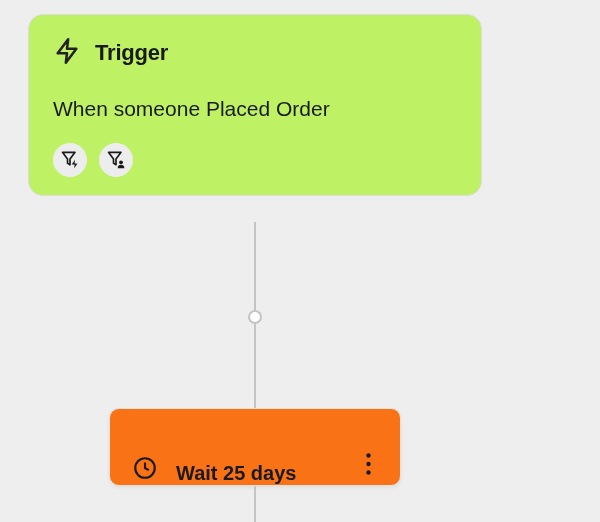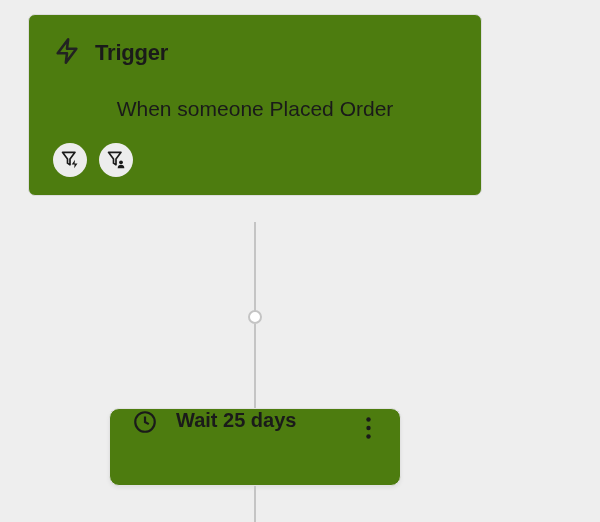--- a/index.html
+++ b/index.html
@@ -18,25 +18,24 @@
       width: 100%;
       height: 100%;
     }
 
     
     .trigger-card {
       position: absolute;
       top: 14px;
       left: 28px;
       width: 454px;
-      background: #4d7c0f;
+      background: #bef264;
       border: 1px solid #dcdcdc;
-      border-radius: 7px;
+      border-radius: 15px;
       padding: 22px 24px 18px 24px;
-      text-align: center;
     }
     .trigger-header {
       display: flex;
       align-items: center;
       gap: 14px;
       margin-bottom: 22px;
     }
     .trigger-header .icon-wrap svg {
       width: 28px;
       height: 28px;
@@ -115,26 +114,26 @@
       background: #c4c4c4;
     }
 
     
     .wait-card {
       position: absolute;
       top: 408px;
       left: 109px;
       width: 292px;
       height: 78px;
-      background: #4d7c0f;
+      background: #f97316;
       border: 1px solid #e2e2e2;
       border-radius: 10px;
       box-shadow: 0 2px 4px rgba(0,0,0,0.06);
       display: flex;
-      align-items: flex-start;
+      align-items: flex-end;
       padding: 0 18px 0 22px;
       cursor: pointer;
     }
     .wait-icon svg {
       width: 26px;
       height: 26px;
       stroke: #1a1a1a;
       stroke-width: 2;
       fill: none;
     }

